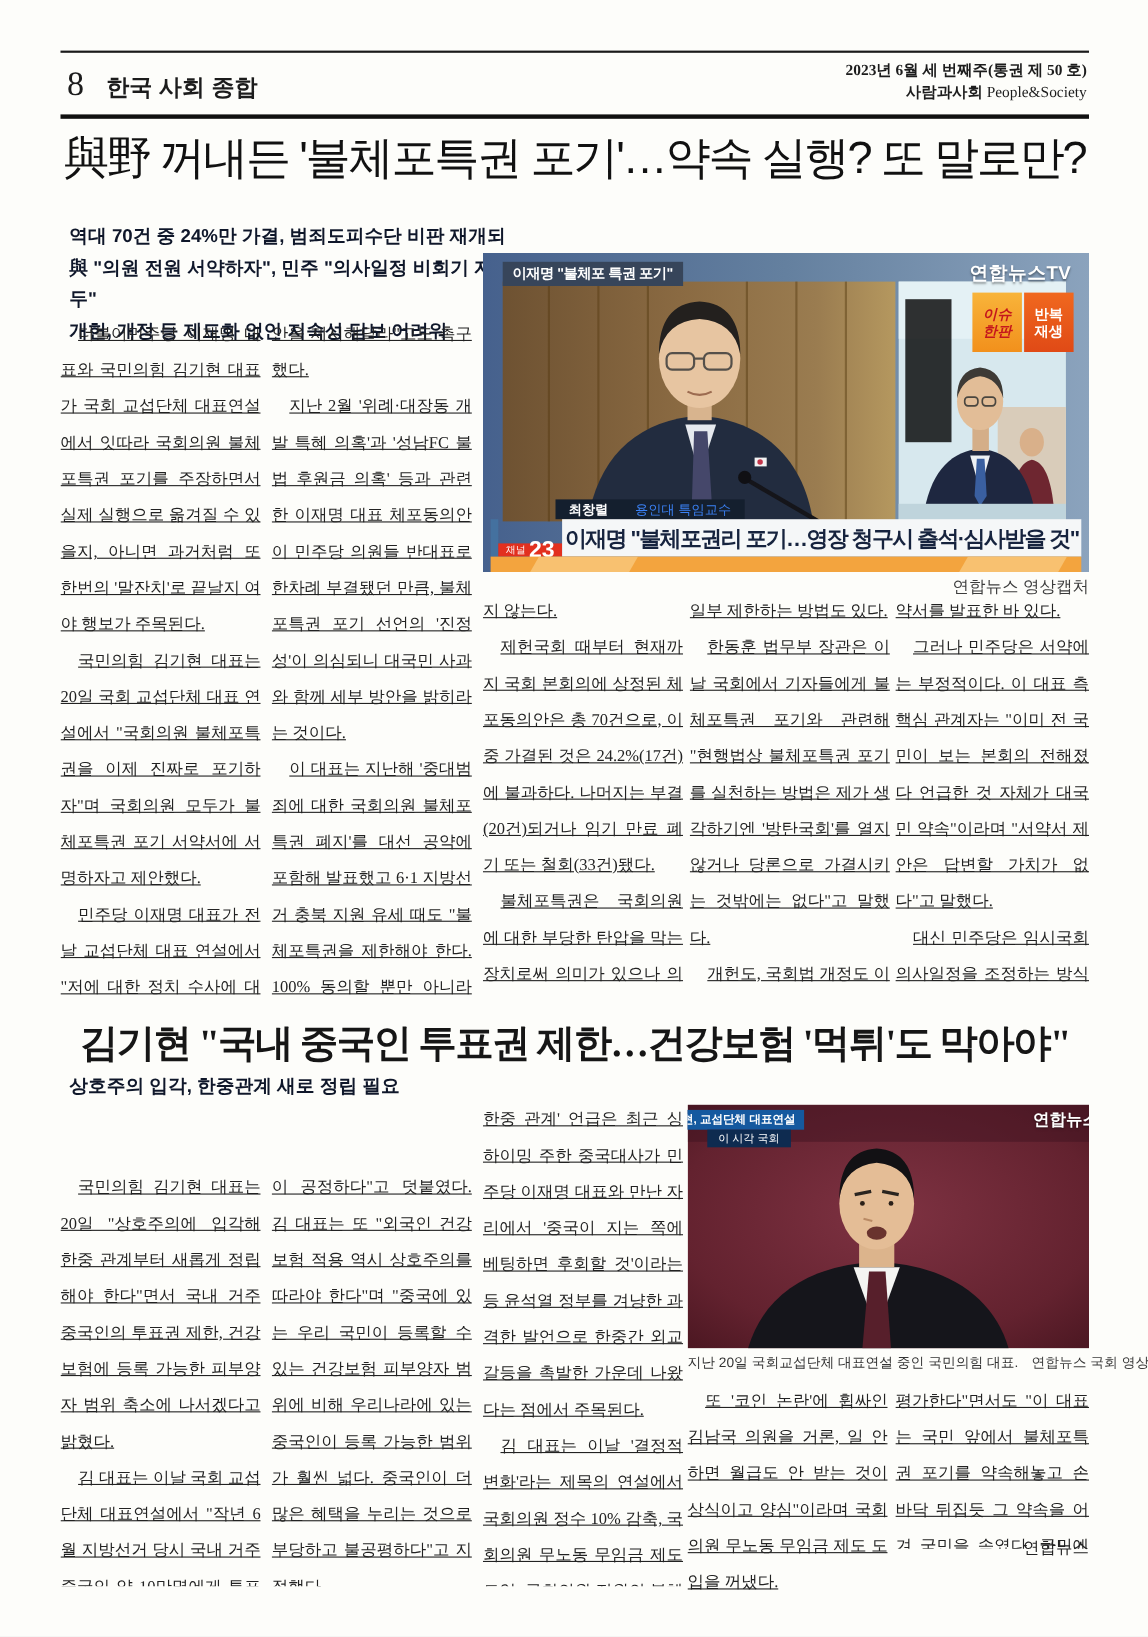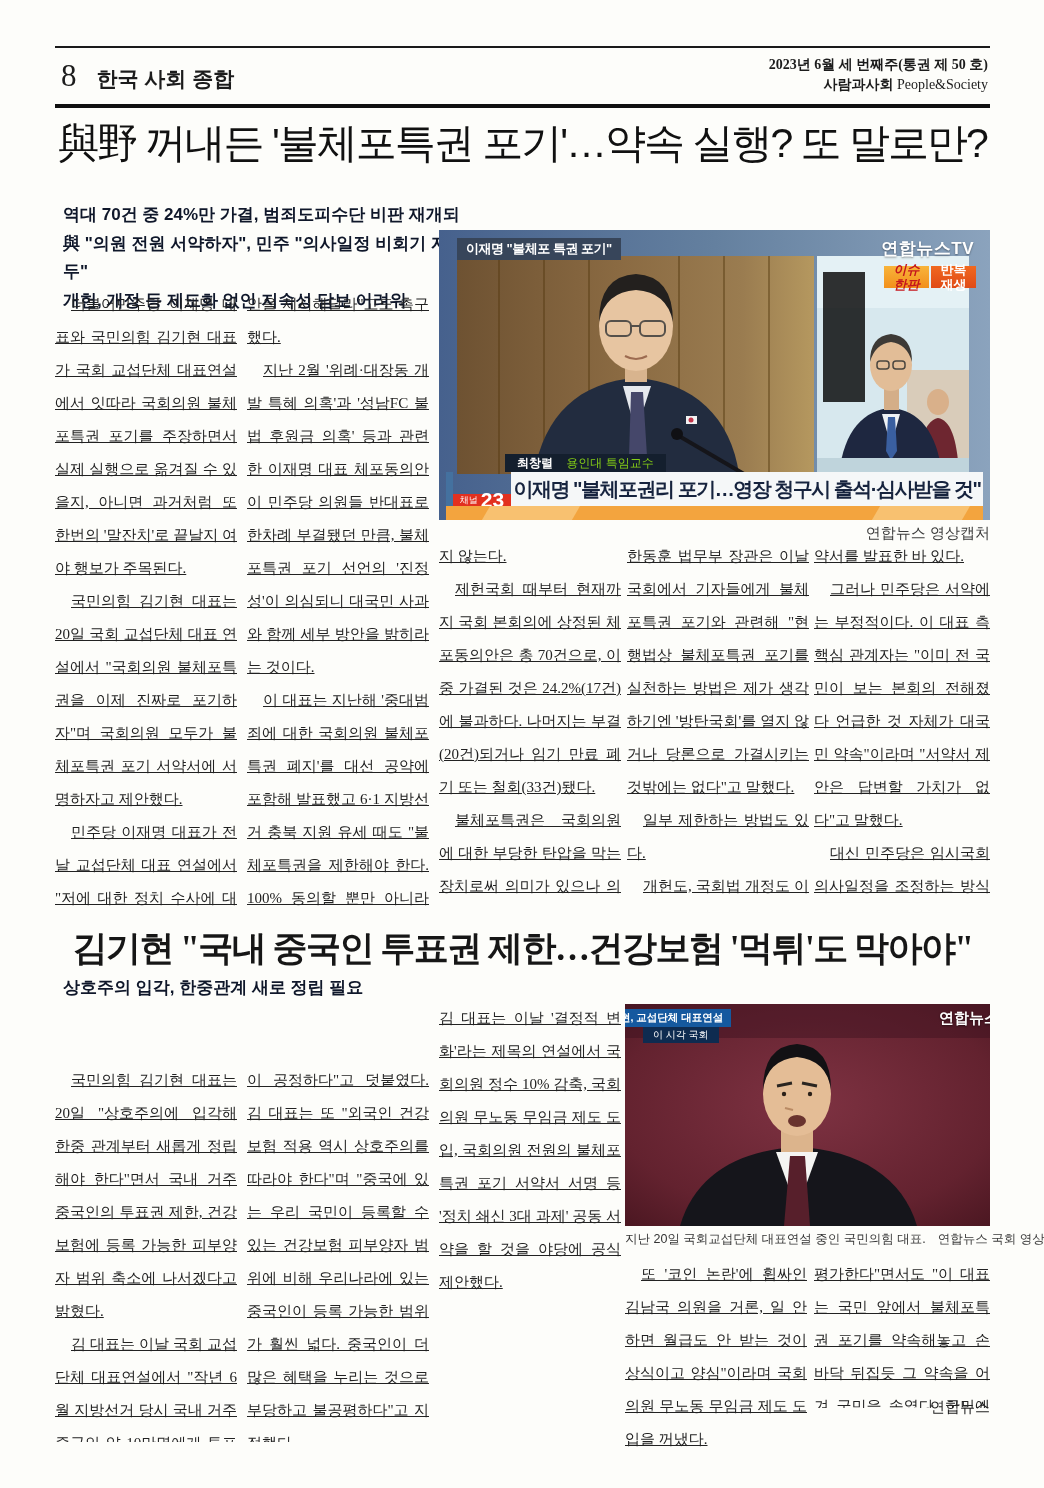--- a/index.html
+++ b/index.html
@@ -41,28 +41,28 @@
 
   
   .photo1{position:absolute;left:439px;top:230px;width:551px;height:290px;margin:0;
           overflow:hidden;font-family:"Liberation Sans","DejaVu Sans",sans-serif;}
   .photo1 svg{position:absolute;left:0;top:0;}
   .p1-label{position:absolute;left:18px;top:8px;background:#37455a;color:#fff;
             font-size:13px;font-weight:700;padding:2px 9px;letter-spacing:-0.5px;}
   .p1-logo{position:absolute;right:16px;top:7px;color:#fff;font-size:17px;font-weight:800;
            letter-spacing:0.5px;text-shadow:0 1px 2px rgba(0,0,0,.4);}
   .p1-badges{position:absolute;right:14px;top:36px;display:flex;gap:2px;}
-  .p1-badge{width:45px;height:22px;display:flex;flex-direction:column;align-items:center;
+  .p1-badge{width:45px;height:54px;display:flex;flex-direction:column;align-items:center;
             justify-content:center;font-size:13px;font-weight:800;line-height:15px;}
   .badge-issue{background:linear-gradient(#f8b43a,#f2901c);color:#c5161d;font-style:italic;}
   .badge-replay{background:linear-gradient(#f0681f,#e04a16);color:#fff;}
   .p1-namebar{position:absolute;left:66px;top:224px;height:18px;background:#141f2e;
               color:#fff;font-size:12px;line-height:18px;padding:0 12px;white-space:nowrap;}
   .p1-namebar .nm{font-weight:800;}
-  .p1-namebar .ttl{color:#84cc16;margin-left:10px;}
+  .p1-namebar .ttl{color:#3b82f6;margin-left:21px;}
   .p1-bannerrow{position:absolute;left:7px;right:7px;top:242px;height:34px;display:flex;}
   .p1-bluepad{width:7px;background:#44719f;}
   .p1-channel{width:58px;background:#e2301f;color:#fff;display:flex;align-items:center;
               justify-content:center;gap:3px;margin-top:22px;}
   .p1-channel .cl{font-size:9px;line-height:10px;}
   .p1-channel .cn{font-size:21px;font-weight:800;}
   .p1-banner{flex:1;background:#f5f7f8;color:#16233e;font-weight:800;font-size:20px;
              display:flex;align-items:center;justify-content:center;letter-spacing:-1.5px;
              white-space:nowrap;overflow:hidden;}
   .p1-orange{position:absolute;left:7px;right:7px;top:276px;height:14px;background:#f3a43e;overflow:hidden;}
@@ -130,22 +130,22 @@
       <p data-name="paragraph">안을 제시해달라"고도 촉구했다.</p>
       <p data-name="paragraph">지난 2월 '위례·대장동 개발 특혜 의혹'과 '성남FC 불법 후원금 의혹' 등과 관련한 이재명 대표 체포동의안이 민주당 의원들 반대표로 한차례 부결됐던 만큼, 불체포특권 포기 선언의 '진정성'이 의심되니 대국민 사과와 함께 세부 방안을 밝히라는 것이다.</p>
       <p data-name="paragraph">이 대표는 지난해 '중대범죄에 대한 국회의원 불체포특권 폐지'를 대선 공약에 포함해 발표했고 6·1 지방선거 충북 지원 유세 때도 "불체포특권을 제한해야 한다. 100% 동의할 뿐만 아니라 처음부터 제가 주장하던 것"이라고 말했다.</p>
     </div>
   <div class="col a1c3 cont" data-name="article1-column-3">
       <p data-name="paragraph">지 않는다.</p>
       <p data-name="paragraph">제헌국회 때부터 현재까지 국회 본회의에 상정된 체포동의안은 총 70건으로, 이 중 가결된 것은 24.2%(17건)에 불과하다. 나머지는 부결(20건)되거나 임기 만료 폐기 또는 철회(33건)됐다.</p>
       <p data-name="paragraph">불체포특권은 국회의원에 대한 부당한 탄압을 막는 장치로써 의미가 있으나 의원들의 범죄 도피 수단으로 악용된다는 비판도 상당했다. 이에 여러 차례 '폐지 논의'가 있었으나 늘 유야무야돼왔다.</p>
     </div>
   <div class="col a1c4 cont" data-name="article1-column-4">
+      <p data-name="paragraph">일부 제한하는 방법도 있다.</p>
       <p data-name="paragraph">한동훈 법무부 장관은 이날 국회에서 기자들에게 불체포특권 포기와 관련해 "현행법상 불체포특권 포기를 실천하는 방법은 제가 생각하기엔 '방탄국회'를 열지 않거나 당론으로 가결시키는 것밖에는 없다"고 말했다.</p>
-      <p data-name="paragraph">일부 제한하는 방법도 있다.</p>
       <p data-name="paragraph">개헌도, 국회법 개정도 이뤄지지 않는 경우의 불체포특권 포기 방법을 거론한 것이다.</p>
     </div>
   <div class="col a1c5 cont" data-name="article1-column-5">
       <p data-name="paragraph">약서를 발표한 바 있다.</p>
       <p data-name="paragraph">그러나 민주당은 서약에는 부정적이다. 이 대표 측 핵심 관계자는 "이미 전 국민이 보는 본회의 전해졌다 언급한 것 자체가 대국민 약속"이라며 "서약서 제안은 답변할 가치가 없다"고 말했다.</p>
       <p data-name="paragraph">대신 민주당은 임시국회 의사일정을 조정하는 방식으로 '비회기'를 만들어 법원에 자진 출두하는 방식의 불체포특권 포기를 검토하는 것으로 전해졌다</p>
     </div>
 
   <figure class="photo1" data-name="article1-photo-tv-capture">
     <svg width="551" height="290" viewBox="0 0 551 290" data-name="tv-capture-illustration">
@@ -247,20 +247,21 @@
     </div>
 
   <div class="col a2c1" data-name="article2-column-1">
       <p data-name="paragraph">국민의힘 김기현 대표는 20일 "상호주의에 입각해 한중 관계부터 새롭게 정립해야 한다"면서 국내 거주 중국인의 투표권 제한, 건강보험에 등록 가능한 피부양자 범위 축소에 나서겠다고 밝혔다.</p>
       <p data-name="paragraph">김 대표는 이날 국회 교섭단체 대표연설에서 "작년 6월 지방선거 당시 국내 거주 중국인 약 10만명에게 투표권이 있었다. 하지만 중국에 있는 우리 국민에게는 참정권이 전혀 보장되지 않았다. 왜 우리만 빗장을 열어줘야 하는 건가"라며 이같이 말했다.</p>
     </div>
   <div class="col a2c2 cont" data-name="article2-column-2">
       <p data-name="paragraph">이 공정하다"고 덧붙였다. 김 대표는 또 "외국인 건강보험 적용 역시 상호주의를 따라야 한다"며 "중국에 있는 우리 국민이 등록할 수 있는 건강보험 피부양자 범위에 비해 우리나라에 있는 중국인이 등록 가능한 범위가 훨씬 넓다. 중국인이 더 많은 혜택을 누리는 것으로 부당하고 불공평하다"고 지적했다.</p>
     </div>
   <div class="col a2c3 cont" data-name="article2-column-3">
+      <p data-name="paragraph">한중 관계' 언급은 최근 싱하이밍 주한 중국대사가 민주당 이재명 대표와 만난 자리에서 '중국이 지는 쪽에 베팅하면 후회할 것'이라는 등 윤석열 정부를 겨냥한 과격한 발언으로 한중간 외교 갈등을 촉발한 가운데 나왔다는 점에서 주목된다.</p>
       <p data-name="paragraph">김 대표는 이날 '결정적 변화'라는 제목의 연설에서 국회의원 정수 10% 감축, 국회의원 무노동 무임금 제도 도입, 국회의원 전원의 불체포특권 포기 서약서 서명 등 '정치 쇄신 3대 과제' 공동 서약을 할 것을 야당에 공식 제안했다.</p>
     </div>
   <div class="col a2c4" data-name="article2-column-4">
       <p data-name="paragraph">또 '코인 논란'에 휩싸인 김남국 의원을 거론, 일 안 하면 월급도 안 받는 것이 상식이고 양심"이라며 국회의원 무노동 무임금 제도 도입을 꺼냈다.</p>
     </div>
   <div class="col a2c5 cont" data-name="article2-column-5">
       <p data-name="paragraph">평가한다"면서도 "이 대표는 국민 앞에서 불체포특권 포기를 약속해놓고 손바닥 뒤집듯 그 약속을 어겨 국민을 속였다. 국민에게 정중한 사과부터 하는 것이 도리"라며 구체적 실천 방안도 함께 제시하라고 요구했다.</p>
     </div>
 
   <figure class="photo2" data-name="article2-photo-kim-gi-hyeon">

